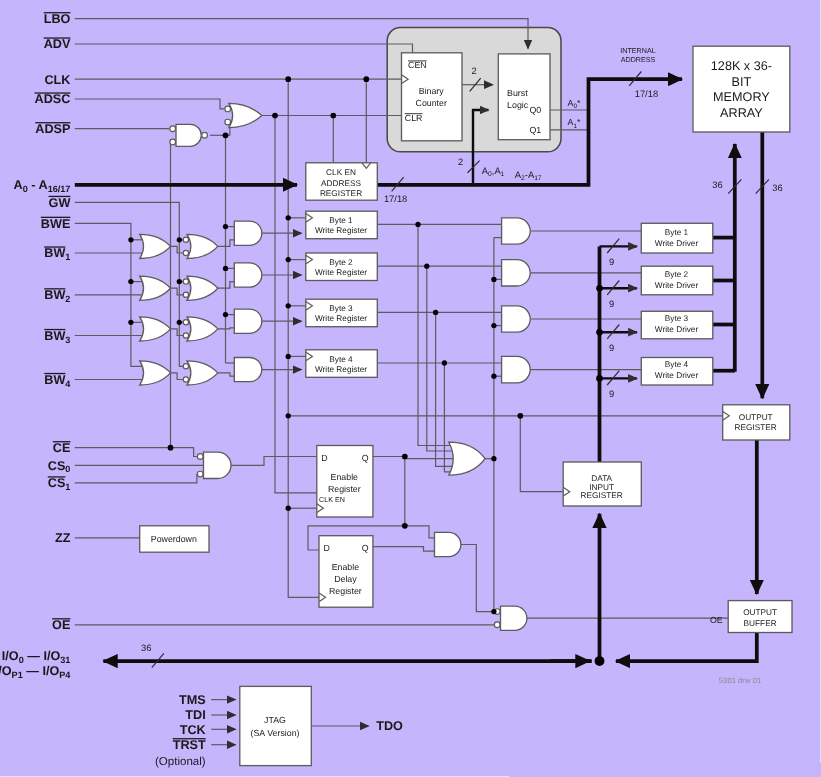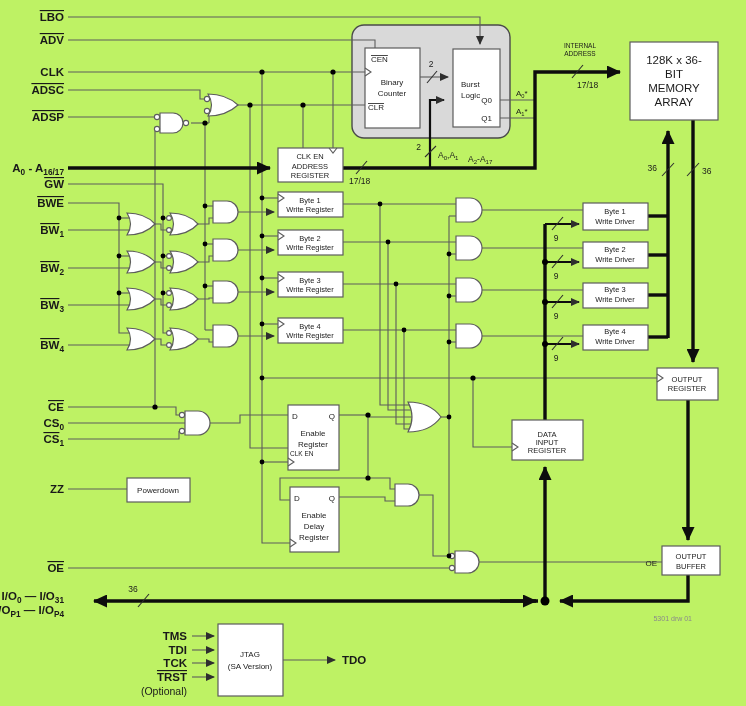--- a/index.html
+++ b/index.html
@@ -1,16 +1,16 @@
 <!DOCTYPE html>
 <html><head>
 <meta charset="utf-8">
 <style>
   html,body{margin:0;padding:0;background:#ffffff;}
-  #stage{position:relative;width:746px;height:706px;background:#bef264;overflow:hidden;}
+  #stage{position:relative;width:746px;height:706px;background:#c4b5fd;overflow:hidden;}
   svg text{font-family:"Liberation Sans","DejaVu Sans",sans-serif;fill:#1b1b1b;}
   .sig{font-size:11.5px;font-weight:700;fill:#191919;}
   .opt{font-size:10.5px;font-weight:400;}
   .md{font-size:8.5px;font-weight:400;}
   .sm{font-size:7.5px;}
   .bt{font-size:8px;}
   .tiny{font-size:6.5px;}
   .mem{font-size:11.5px;}
   .drw{font-size:7px;fill:#8a8a8a;}
   .ov{text-decoration:overline;}

